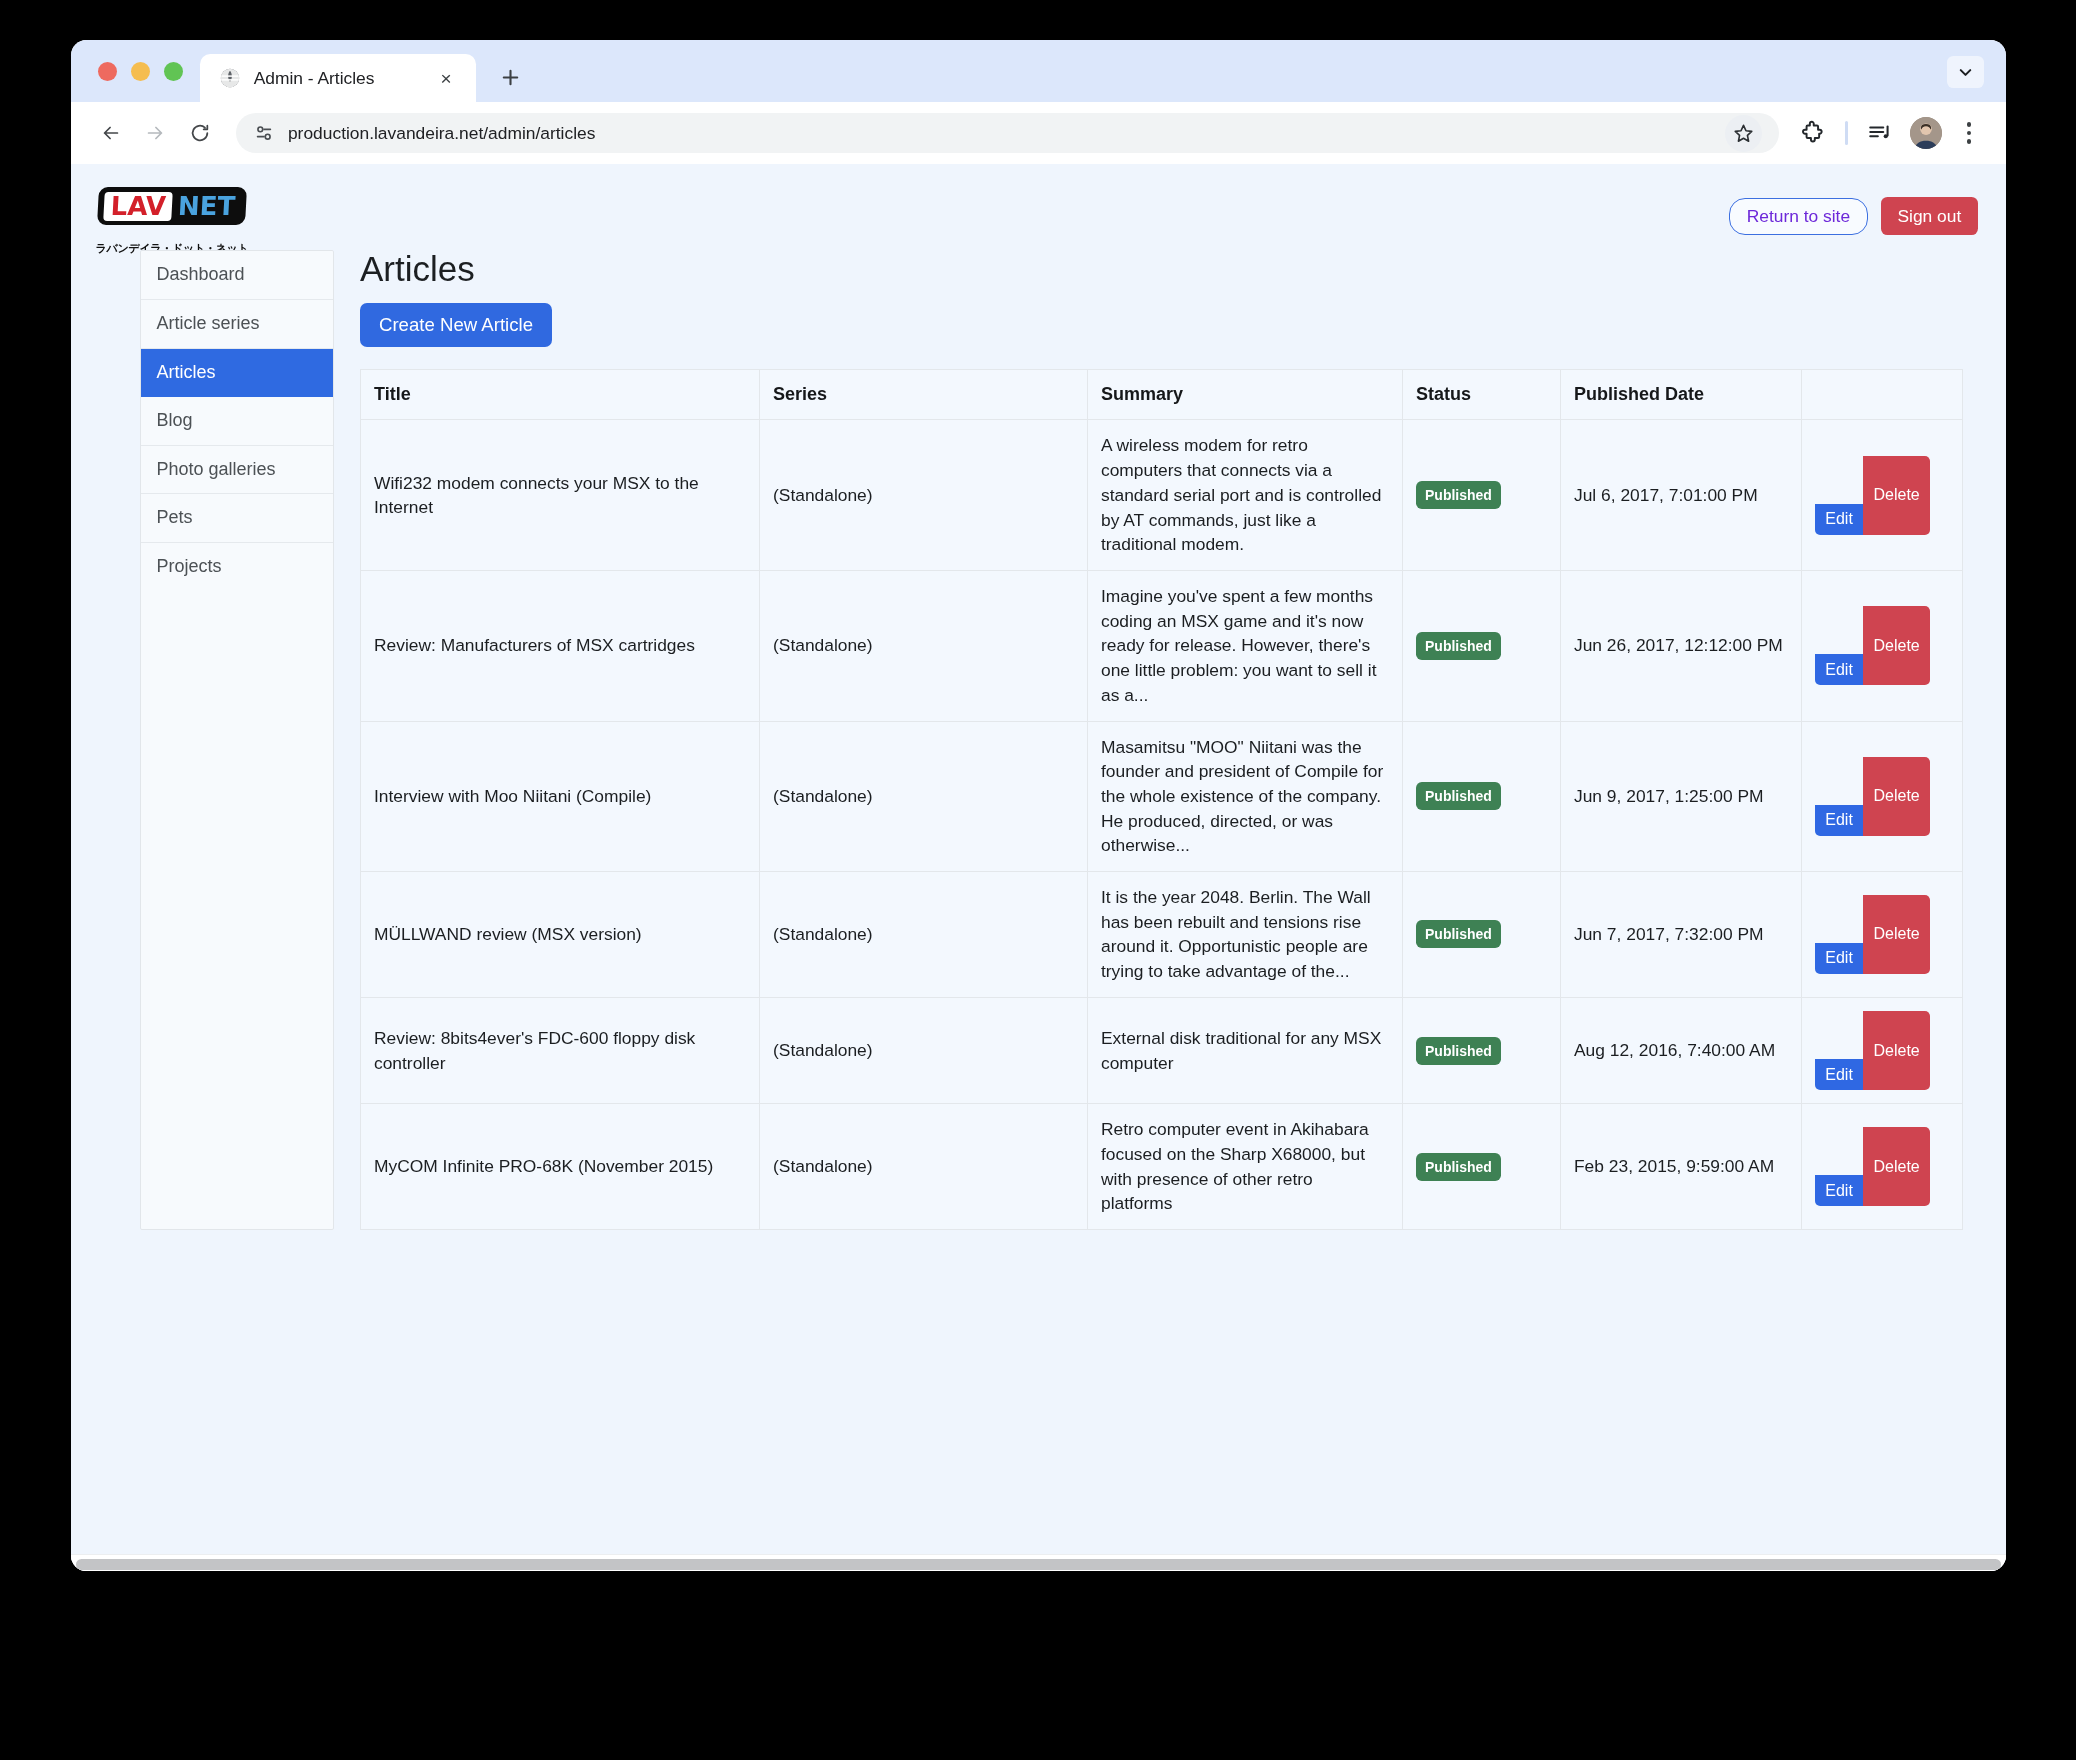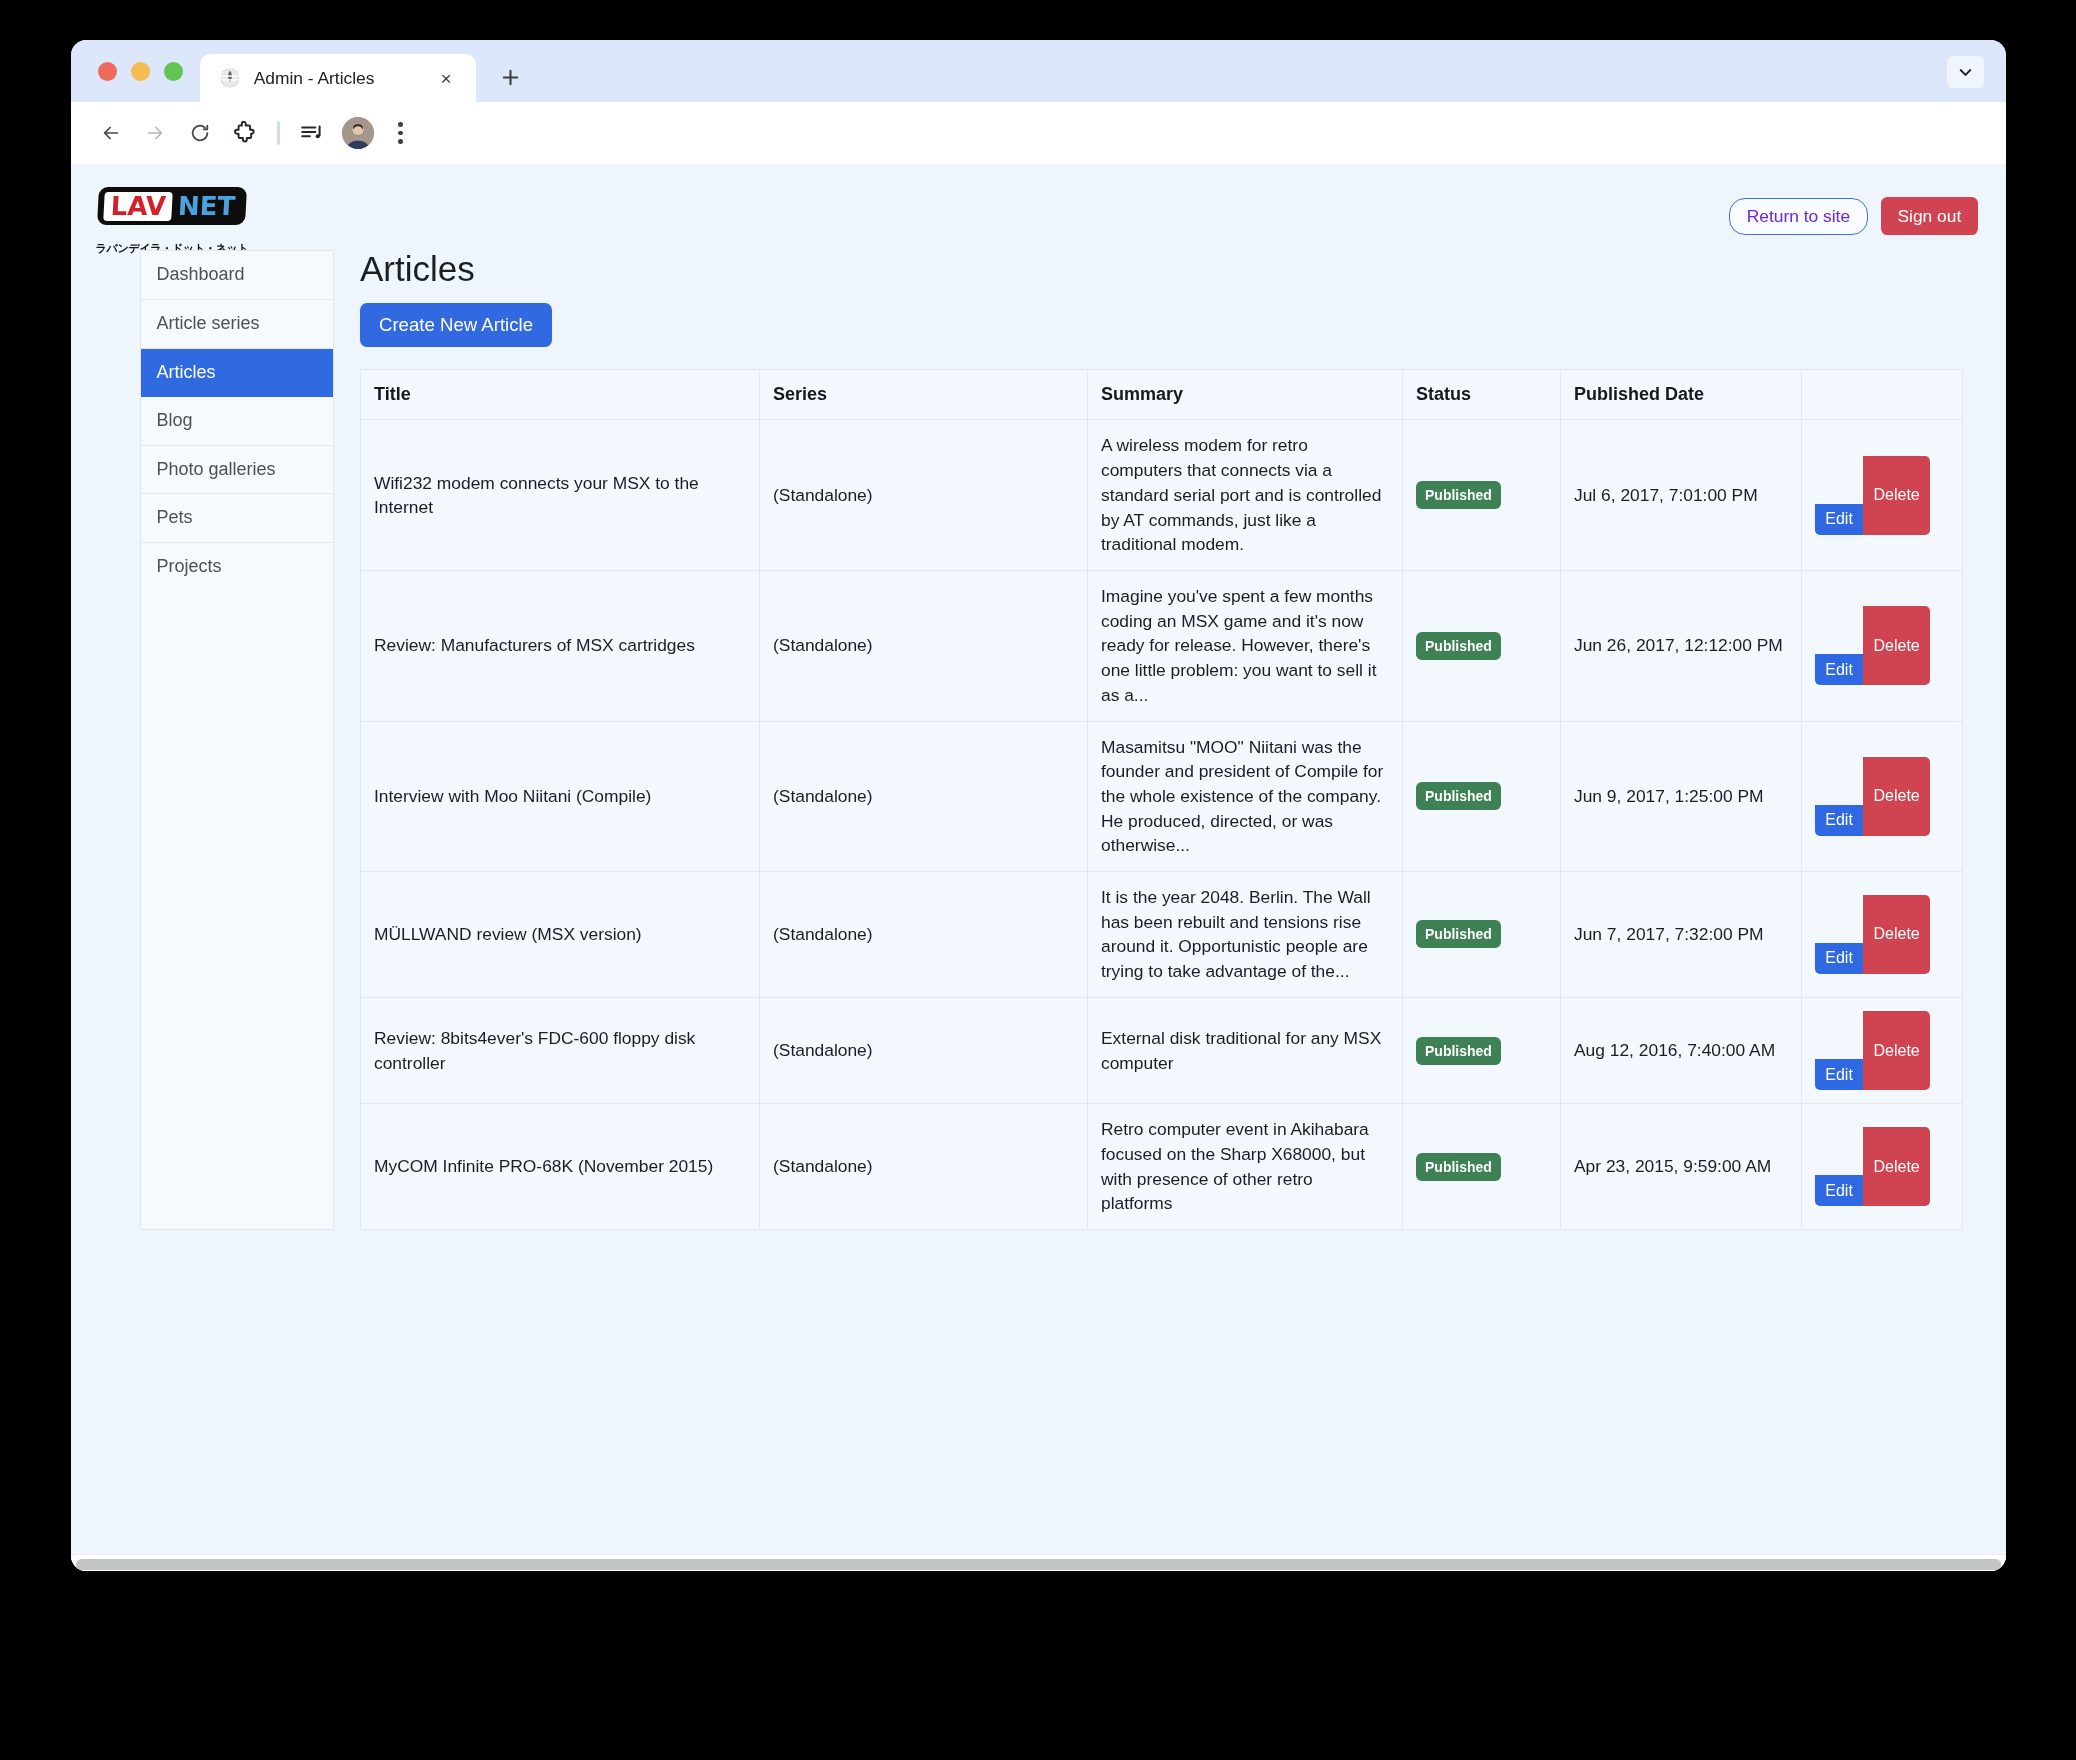--- a/index.html
+++ b/index.html
@@ -401,20 +401,36 @@
       <svg viewBox="0 0 24 24" width="22" height="22">
           <path d="M5 12h14M13 6l6 6-6 6" stroke="currentColor" stroke-width="1.9" fill="none" stroke-linecap="round" stroke-linejoin="round"></path>
         </svg>
     </div>
     <div class="nav-btn">
       <svg viewBox="0 0 24 24" width="22" height="22">
           <path d="M20 12a8 8 0 11-2.6-5.9M20 4v4h-4" stroke="currentColor" stroke-width="1.9" fill="none" stroke-linecap="round" stroke-linejoin="round"></path>
         </svg>
     </div>
 
+    <div class="omnibox">
+      <span class="site-settings-icon">
+        <svg viewBox="0 0 24 24" width="22" height="22">
+          <circle cx="8" cy="8" r="2.6" fill="none" stroke="#4a4e52" stroke-width="1.8"></circle>
+          <path d="M12 8h7" stroke="#4a4e52" stroke-width="1.8" stroke-linecap="round"></path>
+          <circle cx="16" cy="16" r="2.6" fill="none" stroke="#4a4e52" stroke-width="1.8"></circle>
+          <path d="M5 16h7" stroke="#4a4e52" stroke-width="1.8" stroke-linecap="round"></path>
+        </svg>
+      </span>
+      <span class="omnibox-url">production.lavandeira.net/admin/articles</span>
+      <span class="star-wrap">
+        <svg viewBox="0 0 24 24" width="23" height="23">
+            <path d="M12 3.5l2.6 5.6 6 .7-4.5 4.2 1.2 6-5.3-3-5.3 3 1.2-6L3.4 9.8l6-.7z" fill="none" stroke="#2b2f33" stroke-width="1.7" stroke-linejoin="round"></path>
+          </svg>
+      </span>
+    </div>
 
     <div class="tbar-icon">
       <svg viewBox="0 0 24 24" width="26" height="26">
           <path d="M10 3.5a1.8 1.8 0 013.6 0V5h3a1 1 0 011 1v3h1.5a1.8 1.8 0 010 3.6H18.6v3a1 1 0 01-1 1h-3v1.5a1.8 1.8 0 01-3.6 0V16.6h-3a1 1 0 01-1-1v-3H5.5a1.8 1.8 0 010-3.6H7V6a1 1 0 011-1h2z" fill="none" stroke="#24282c" stroke-width="1.8" stroke-linejoin="round"></path>
         </svg>
     </div>
     <div class="tbar-sep"></div>
     <div class="tbar-icon">
       <svg viewBox="0 0 24 24" width="26" height="26">
         <path d="M3 7h12M3 11h12M3 15h7" stroke="#24282c" stroke-width="1.9" stroke-linecap="round"></path>
@@ -553,21 +569,21 @@
                     <button class="act-edit">Edit</button>
                     <button class="act-delete">Delete</button>
                   </span>
                 </td>
               </tr>
               <tr>
                 <td>MyCOM Infinite PRO-68K (November 2015)</td>
                 <td class="series">(Standalone)</td>
                 <td>Retro computer event in Akihabara focused on the Sharp X68000, but with presence of other retro platforms</td>
                 <td><span class="badge">Published</span></td>
-                <td>Apr 23, 2015, 9:59:00 AM</td>
+                <td>Feb 23, 2015, 9:59:00 AM</td>
                 <td class="actions">
                   <span class="act-group">
                     <button class="act-edit">Edit</button>
                     <button class="act-delete">Delete</button>
                   </span>
                 </td>
               </tr>
             </tbody>
           </table>
         </main>

